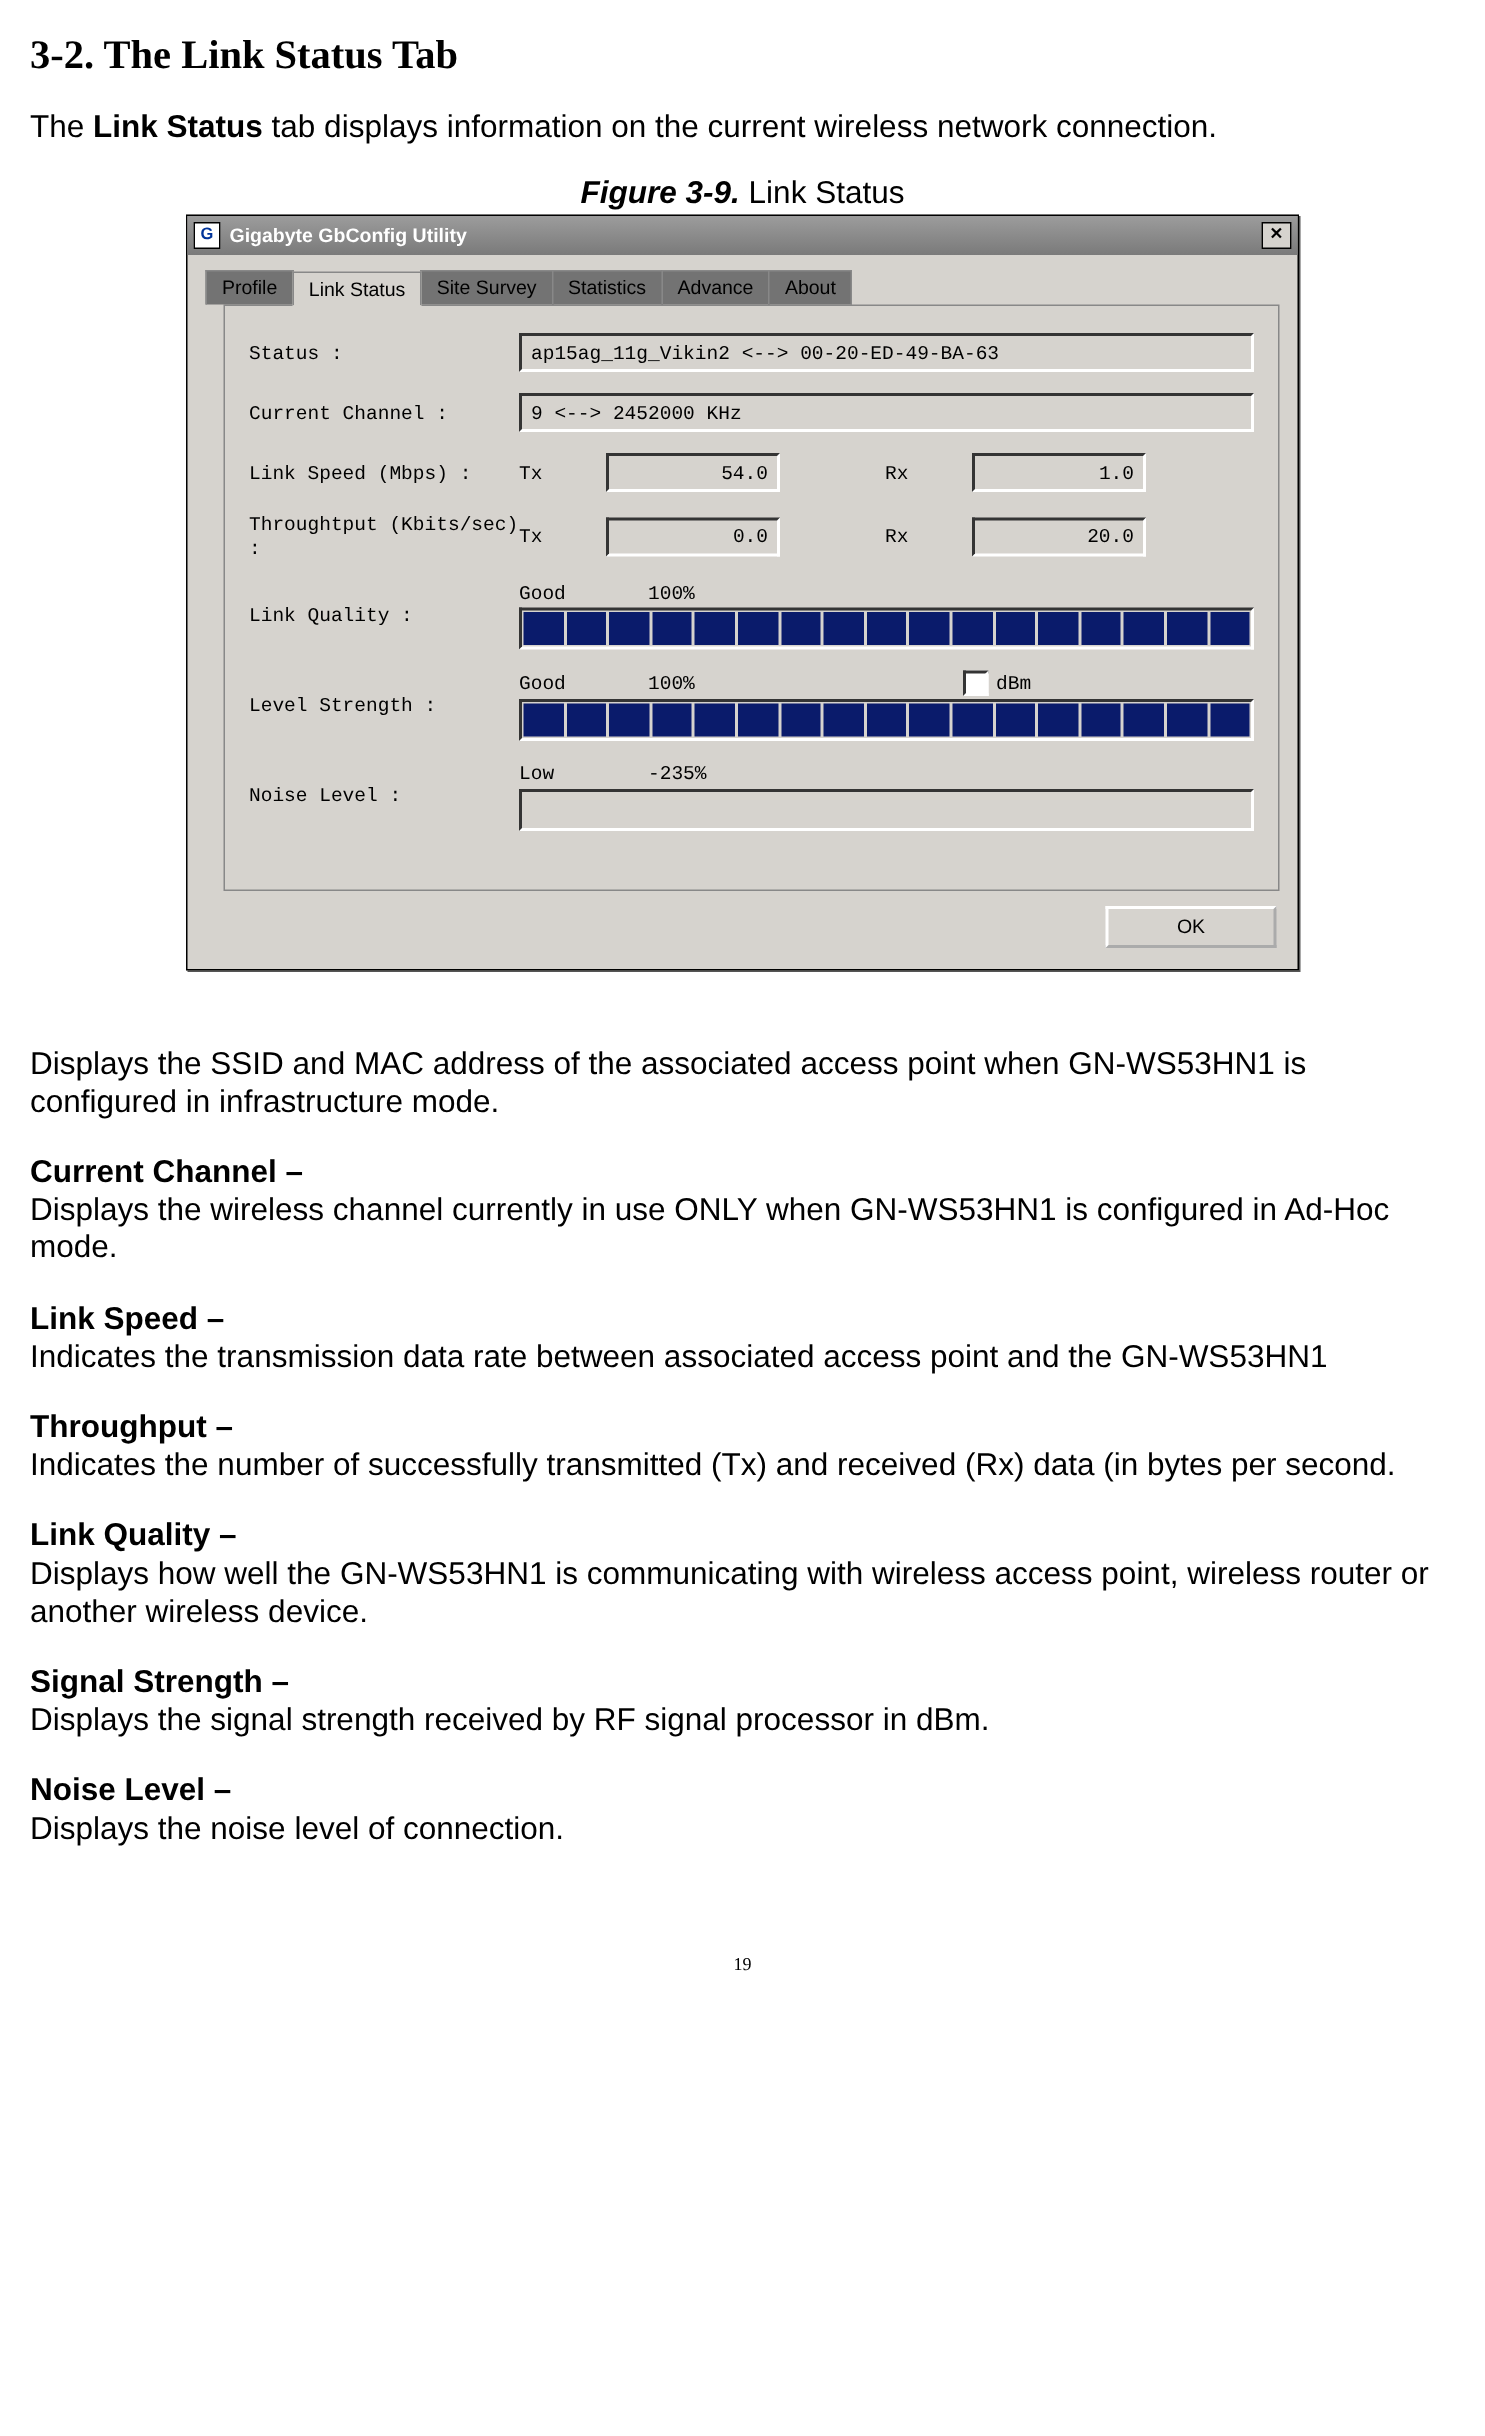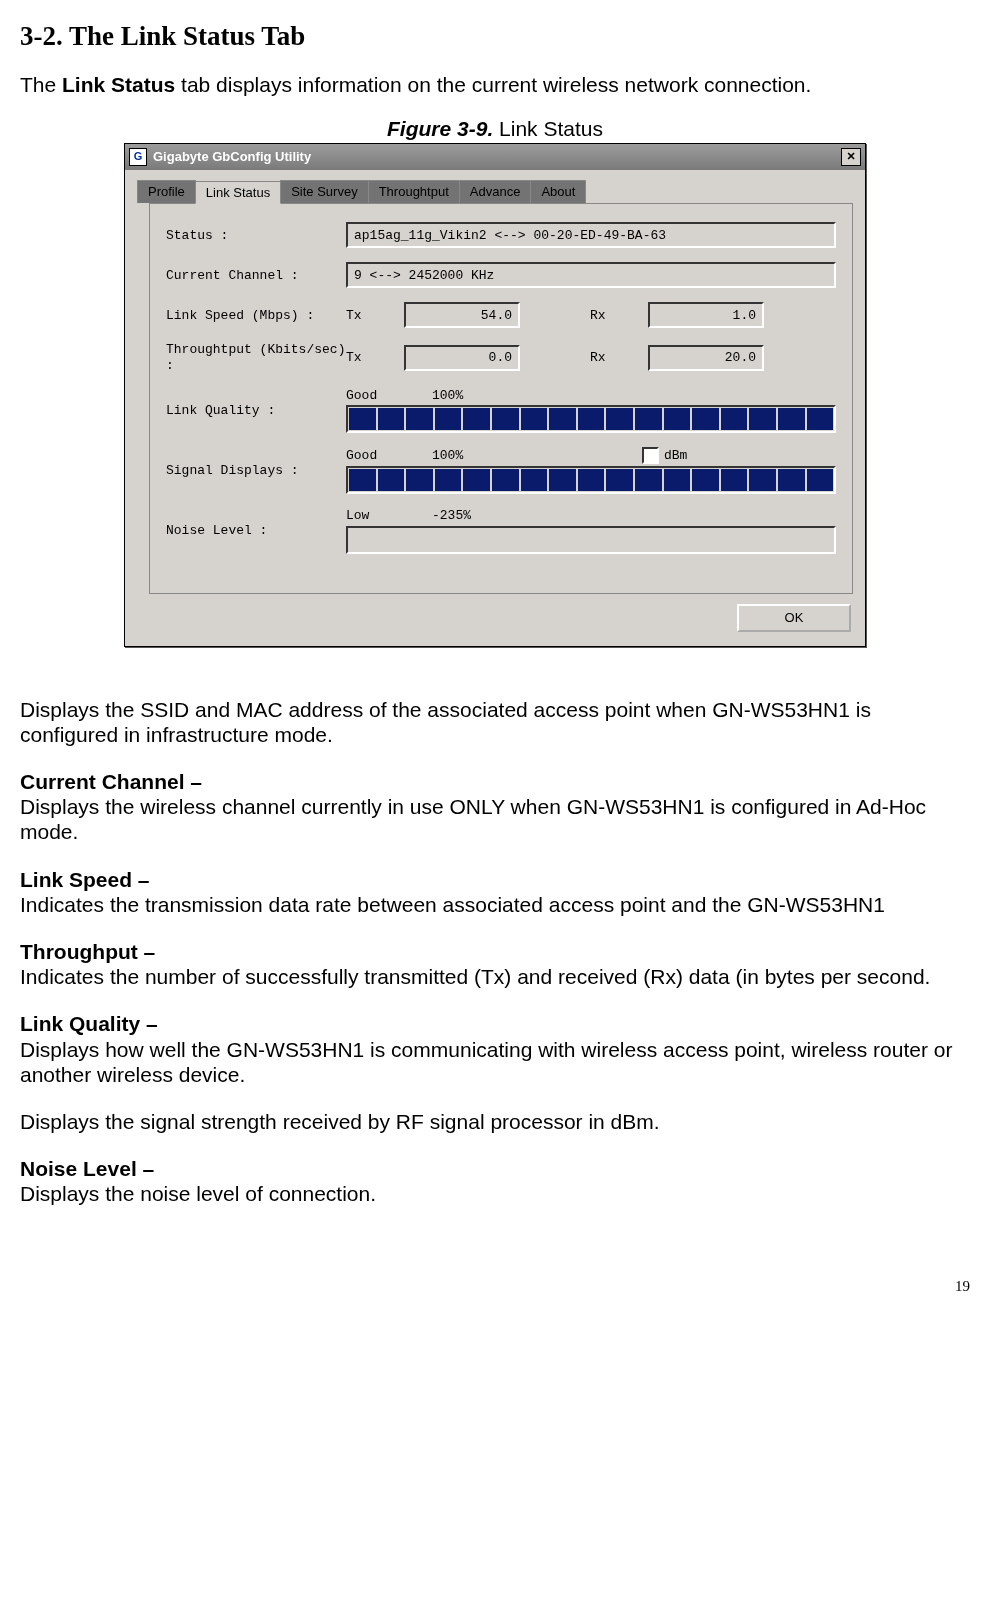--- a/index.html
+++ b/index.html
@@ -142,23 +142,23 @@
     width: 110px; height: 24px;
     border:2px outset #fff;
     background:#d6d3ce;
     font-size:13px;
     display:flex;align-items:center;justify-content:center;
   }
   
   .desc { margin-bottom: 22px; }
   .desc .term { font-weight:bold; }
   .page-num {
-    text-align:right;
+    text-align:center;
     font-family: "Times New Roman", serif;
-    font-size: 15px;
+    font-size: 12px;
     margin-top: 70px;
   }
 </style>
 </head>
 <body>
 
 <div class="section-heading">3-2.    The Link Status Tab</div>
 
 <div class="intro-line">
   <span>The </span><b>Link Status</b><span> tab displays information on the current wireless network connection.</span>
@@ -173,21 +173,21 @@
     <div class="titlebar">
       <div class="title-icon">G</div>
       <div class="titlebar-text">Gigabyte GbConfig Utility</div>
       <div class="close-btn">✕</div>
     </div>
 
     <div class="tabs-row">
       <div class="tab">Profile</div>
       <div class="tab active">Link Status</div>
       <div class="tab">Site Survey</div>
-      <div class="tab">Throughtput</div>
+      <div class="tab">Statistics</div>
       <div class="tab">Advance</div>
       <div class="tab">About</div>
     </div>
 
     <div class="pane">
 
       <div class="row">
         <div class="lbl">Status :</div>
         <div class="sunken wide">ap15ag_11g_Vikin2 &lt;--&gt; 00-20-ED-49-BA-63</div>
       </div>
@@ -242,21 +242,21 @@
               <div class="seg"></div>
               <div class="seg"></div>
               <div class="seg"></div>
               <div class="seg"></div>
               <div class="seg"></div>
           </div>
         </div>
       </div>
 
       <div class="row">
-        <div class="lbl">Signal Displays :</div>
+        <div class="lbl">Level Strength :</div>
         <div class="bar-row">
           <div class="bar-top">
             <span class="q">Good</span>
             <span class="p">100%</span>
             <span class="chk">
               <span class="chkbox"></span>
               <span>dBm</span>
             </span>
           </div>
           <div class="bar">
@@ -321,20 +321,21 @@
   <div class="term">Throughput –</div>
   <div>Indicates the number of successfully transmitted (Tx) and received (Rx) data (in bytes per second.</div>
 </div>
 
 <div class="desc">
   <div class="term">Link Quality –</div>
   <div>Displays how well the GN-WS53HN1 is communicating with wireless access point, wireless router or another wireless device.</div>
 </div>
 
 <div class="desc">
+  <div class="term">Signal Strength –</div>
   <div>Displays the signal strength received by RF signal processor in dBm.</div>
 </div>
 
 <div class="desc">
   <div class="term">Noise Level –</div>
   <div>Displays the noise level of connection.</div>
 </div>
 
 <div class="page-num">19</div>
 

